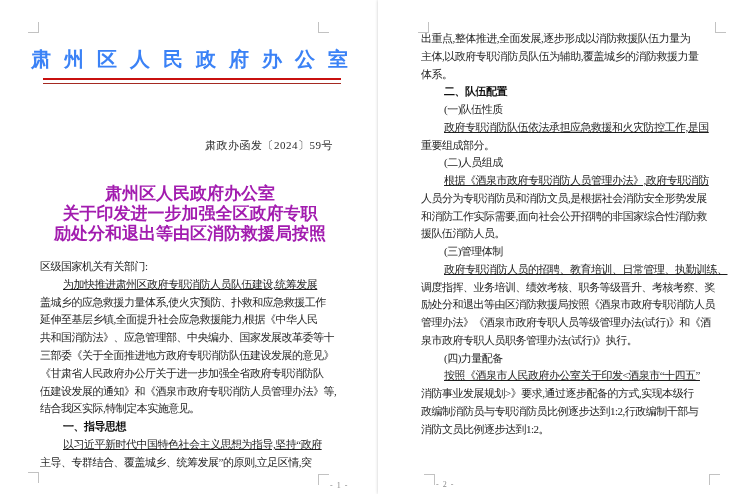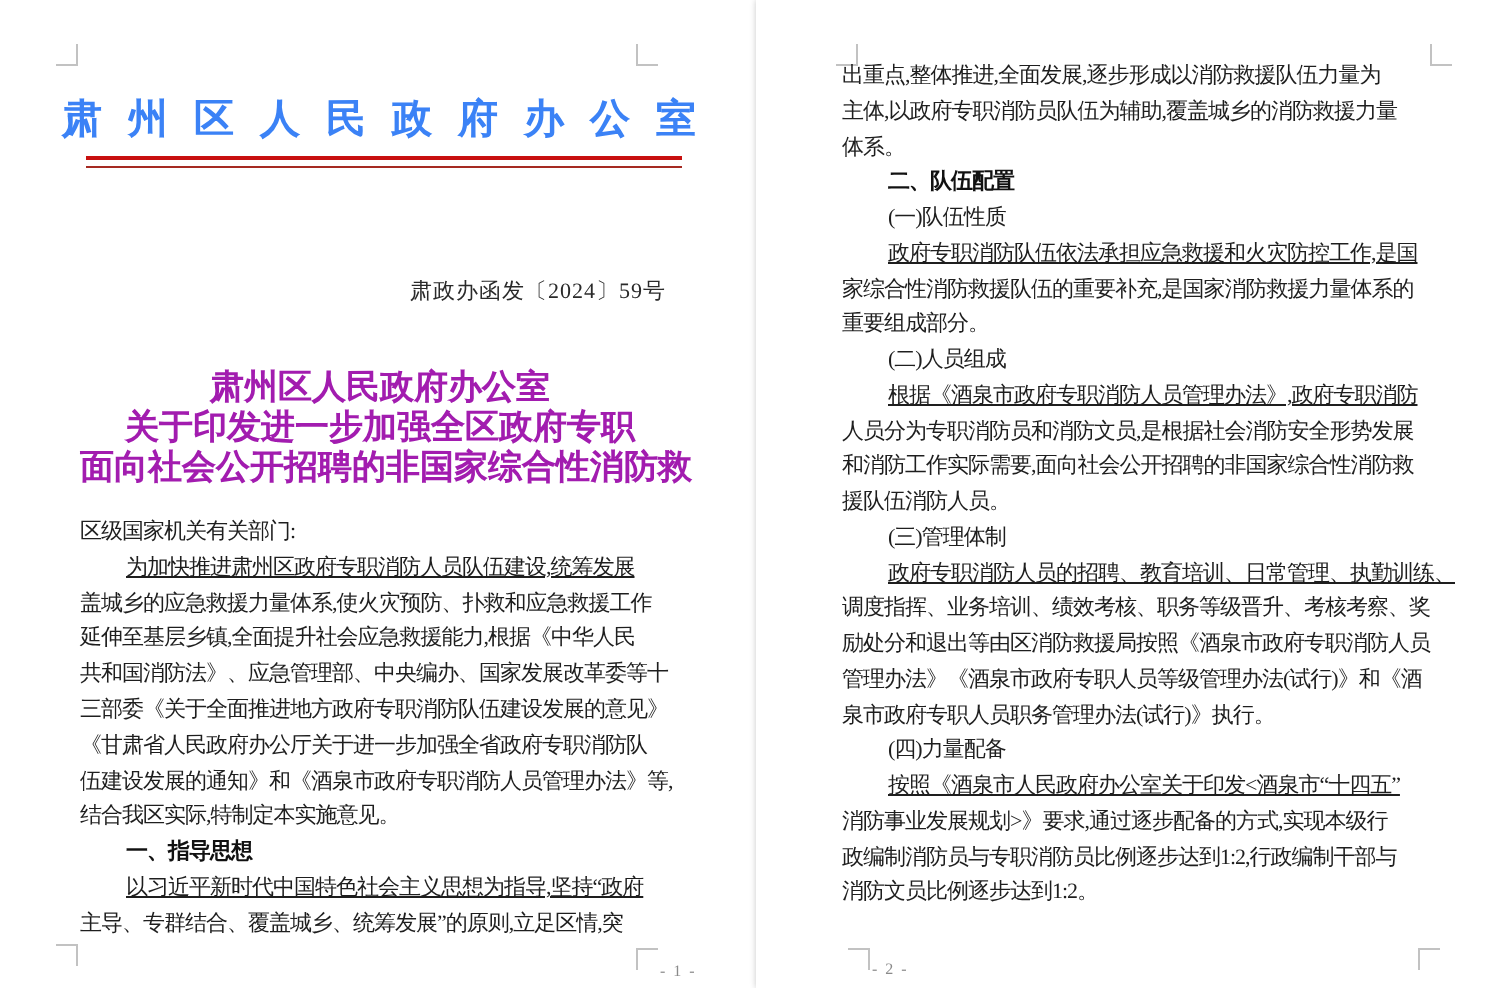--- a/index.html
+++ b/index.html
@@ -76,21 +76,21 @@
     <div class="red-header">肃 州 区 人 民 政 府 办 公 室</div>
     <div class="red-line-thick"></div>
     <div class="red-line-thin"></div>
 
     <div class="doc-number">肃政办函发〔2024〕59号</div>
 
     <div class="title-block">
 
     <div class="bl">肃州区人民政府办公室</div>
         <div class="bl">关于印发进一步加强全区政府专职</div>
-        <div class="bl">面向社会公开招聘的非国家综合性消防救</div>
+        <div class="bl">励处分和退出等由区消防救援局按照</div>
       </div>
 
     <div class="body-block body1">
 
     <div class="bl l-plain">区级国家机关有关部门:</div>
         <div class="bl l-indent">为加快推进肃州区政府专职消防人员队伍建设,统筹发展</div>
         <div class="bl l-plain">盖城乡的应急救援力量体系,使火灾预防、扑救和应急救援工作</div>
         <div class="bl l-plain">延伸至基层乡镇,全面提升社会应急救援能力,根据《中华人民</div>
         <div class="bl l-plain">共和国消防法》、应急管理部、中央编办、国家发展改革委等十</div>
         <div class="bl l-plain">三部委《关于全面推进地方政府专职消防队伍建设发展的意见》</div>
@@ -112,21 +112,20 @@
     <div class="cmark cm-br" style="left:331px;top:474px;"></div>
 
     <div class="body-block body2">
 
     <div class="bl l-plain">出重点,整体推进,全面发展,逐步形成以消防救援队伍力量为</div>
         <div class="bl l-plain">主体,以政府专职消防员队伍为辅助,覆盖城乡的消防救援力量</div>
         <div class="bl l-plain">体系。</div>
         <div class="bl l-head">二、队伍配置</div>
         <div class="bl l-sub">(一)队伍性质</div>
         <div class="bl l-indent">政府专职消防队伍依法承担应急救援和火灾防控工作,是国</div>
-        <div class="bl l-plain">家综合性消防救援队伍的重要补充,是国家消防救援力量体系的</div>
         <div class="bl l-plain">重要组成部分。</div>
         <div class="bl l-sub">(二)人员组成</div>
         <div class="bl l-indent">根据《酒泉市政府专职消防人员管理办法》,政府专职消防</div>
         <div class="bl l-plain">人员分为专职消防员和消防文员,是根据社会消防安全形势发展</div>
         <div class="bl l-plain">和消防工作实际需要,面向社会公开招聘的非国家综合性消防救</div>
         <div class="bl l-plain">援队伍消防人员。</div>
         <div class="bl l-sub">(三)管理体制</div>
         <div class="bl l-indent">政府专职消防人员的招聘、教育培训、日常管理、执勤训练、</div>
         <div class="bl l-plain">调度指挥、业务培训、绩效考核、职务等级晋升、考核考察、奖</div>
         <div class="bl l-plain">励处分和退出等由区消防救援局按照《酒泉市政府专职消防人员</div>

